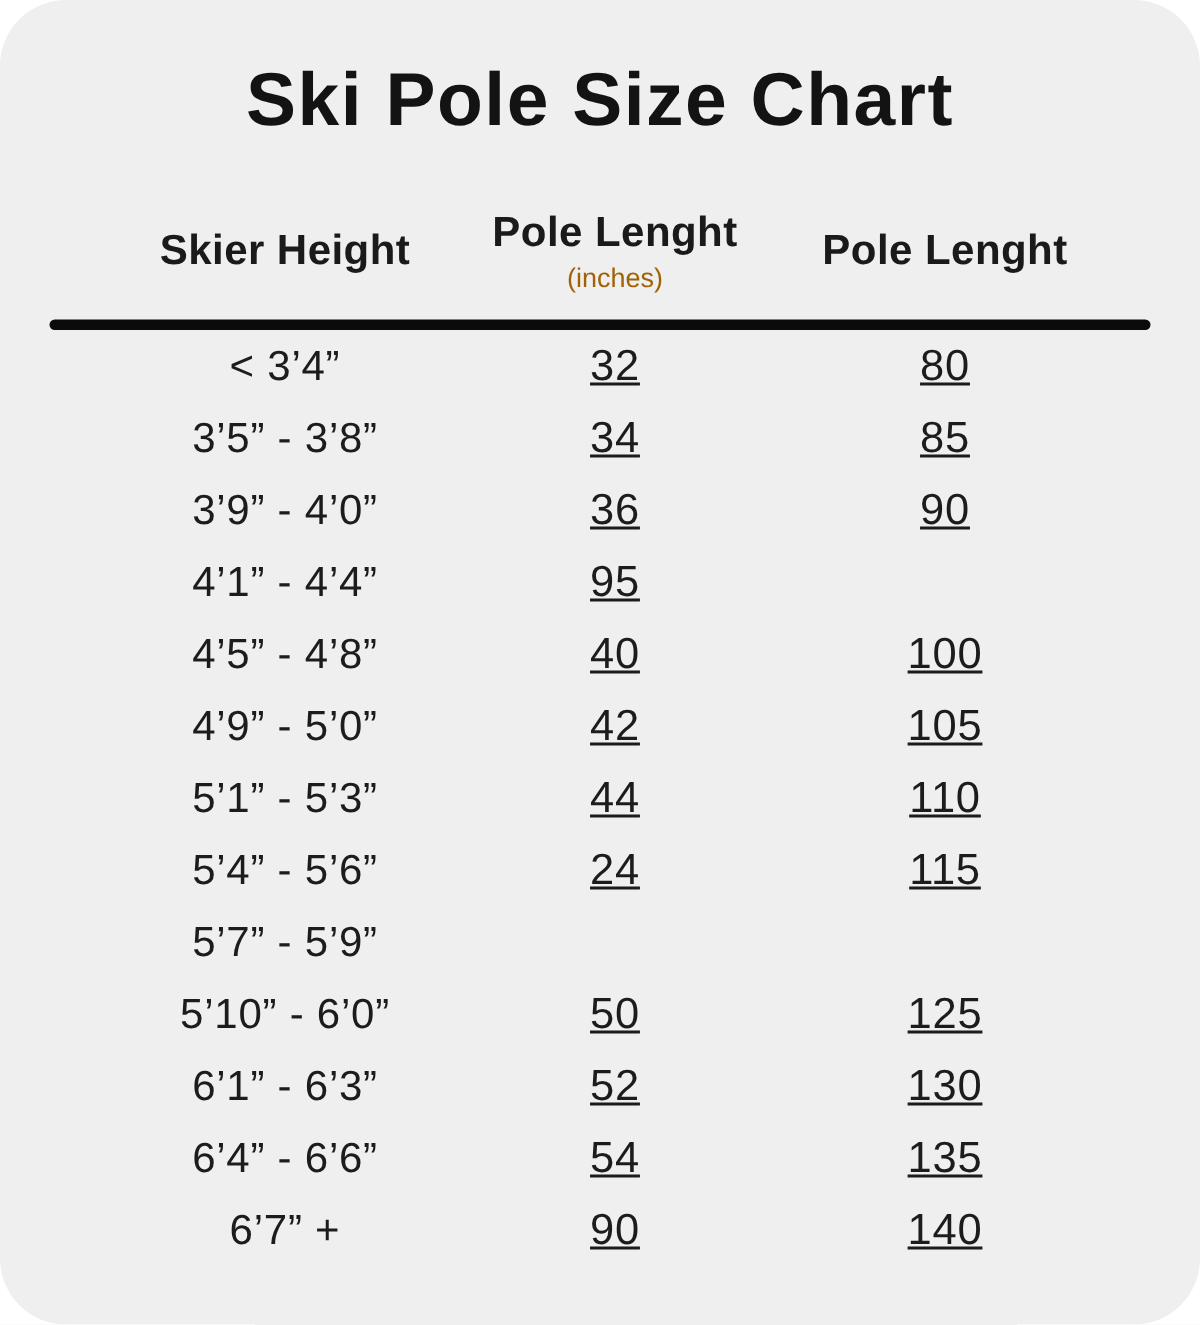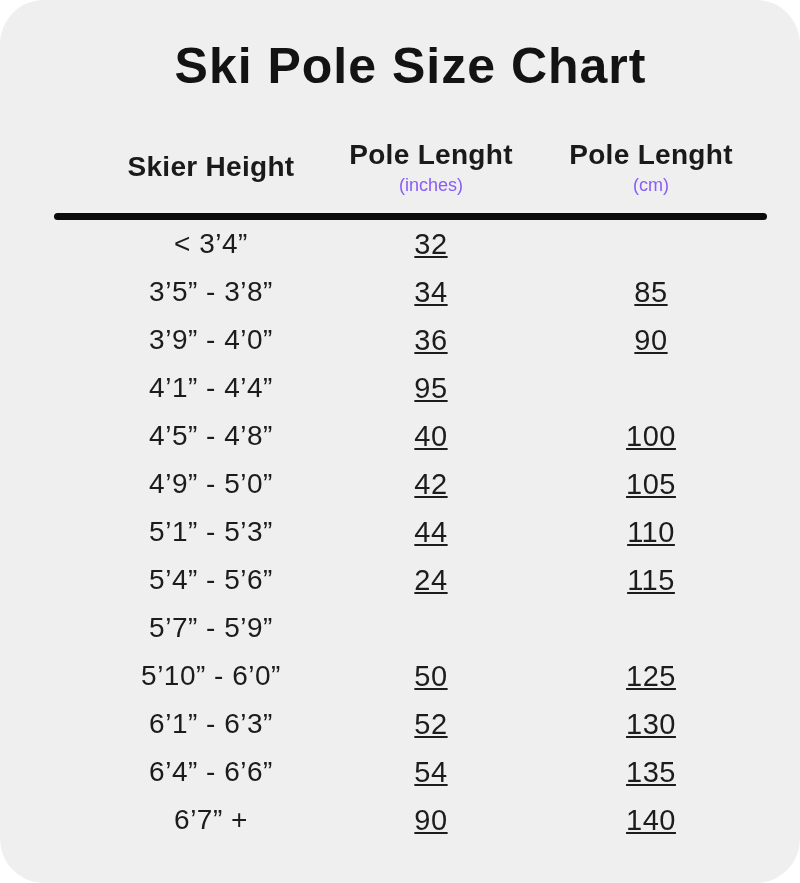--- a/index.html
+++ b/index.html
@@ -12,21 +12,20 @@
   }
   .card {
     position: relative;
     width: 800px;
     height: 883px;
     background: #efefef;
     border-radius: 44px;
     box-sizing: border-box;
     padding-top: 34px;
     color: #161616;
-    padding-left: 21px;
   }
   .title {
     margin: 0;
     text-align: center;
     font-size: 50px;
     line-height: 64px;
     font-weight: 700;
     letter-spacing: 1px;
     color: #131313;
   }
@@ -45,21 +44,21 @@
     font-weight: 700;
     letter-spacing: 0.3px;
     color: #1a1a1a;
     white-space: nowrap;
   }
   .hsub {
     font-size: 18px;
     line-height: 22px;
     margin-top: 2px;
     font-weight: 400;
-    color: #8b5cf6;
+    color: #a16207;
   }
   .hsub:empty { display: none; }
   .divider {
     height: 7px;
     margin: 17px 33px 0 33px;
     background: #0b0b0b;
     border-radius: 4px;
   }
   .rows { }
   .row {
@@ -89,30 +88,30 @@
     <div class="hcell">
       <div class="hmain">Skier Height</div>
 
     </div>
     <div class="hcell">
       <div class="hmain">Pole Lenght</div>
       <div class="hsub">(inches)</div>
     </div>
     <div class="hcell">
       <div class="hmain">Pole Lenght</div>
-      <div class="hsub">(cm)</div>
     </div>
   </div>
 
   <div class="divider"></div>
 
   <div class="rows" id="rows">
   <div class="row">
     <div class="cell">&lt; 3’4”</div>
     <div class="cell num">32</div>
+    <div class="cell num">80</div>
   </div>
 
   <div class="row">
     <div class="cell">3’5” - 3’8”</div>
     <div class="cell num">34</div>
     <div class="cell num">85</div>
   </div>
 
   <div class="row">
     <div class="cell">3’9” - 4’0”</div>

